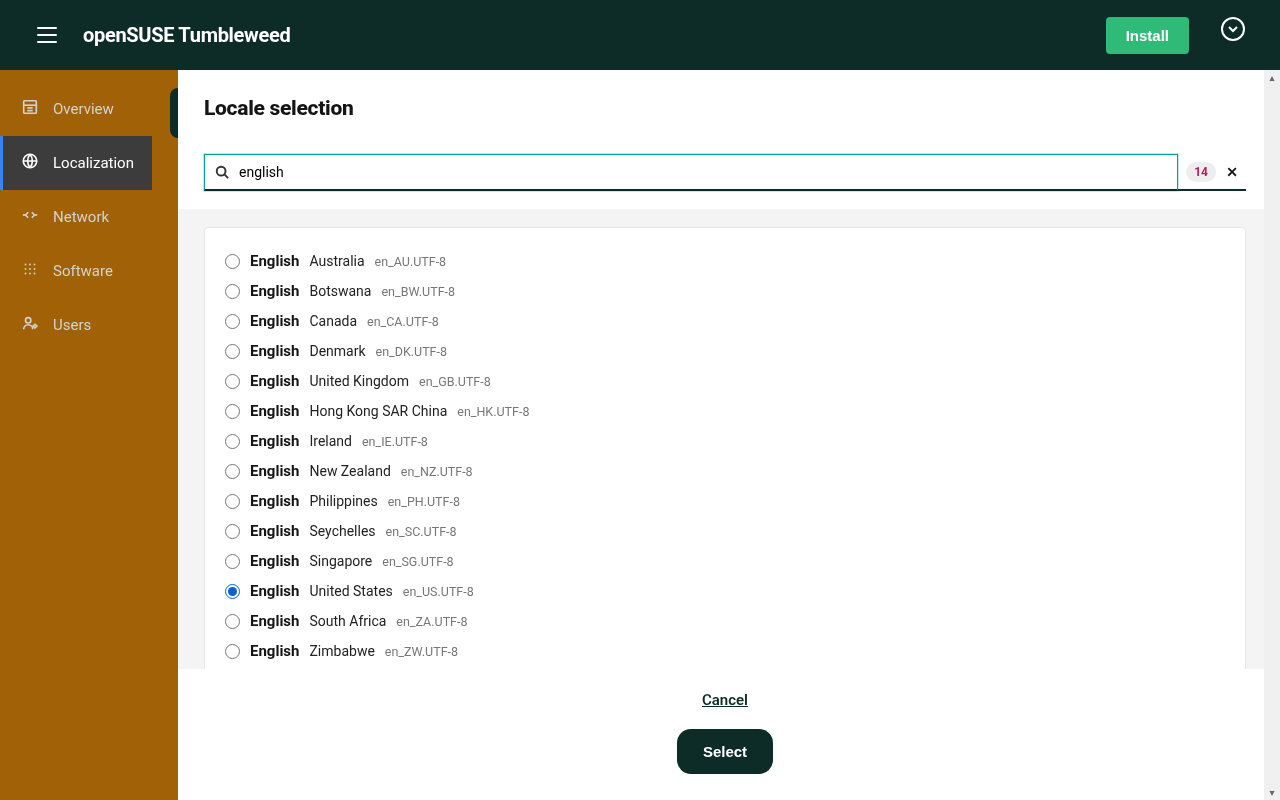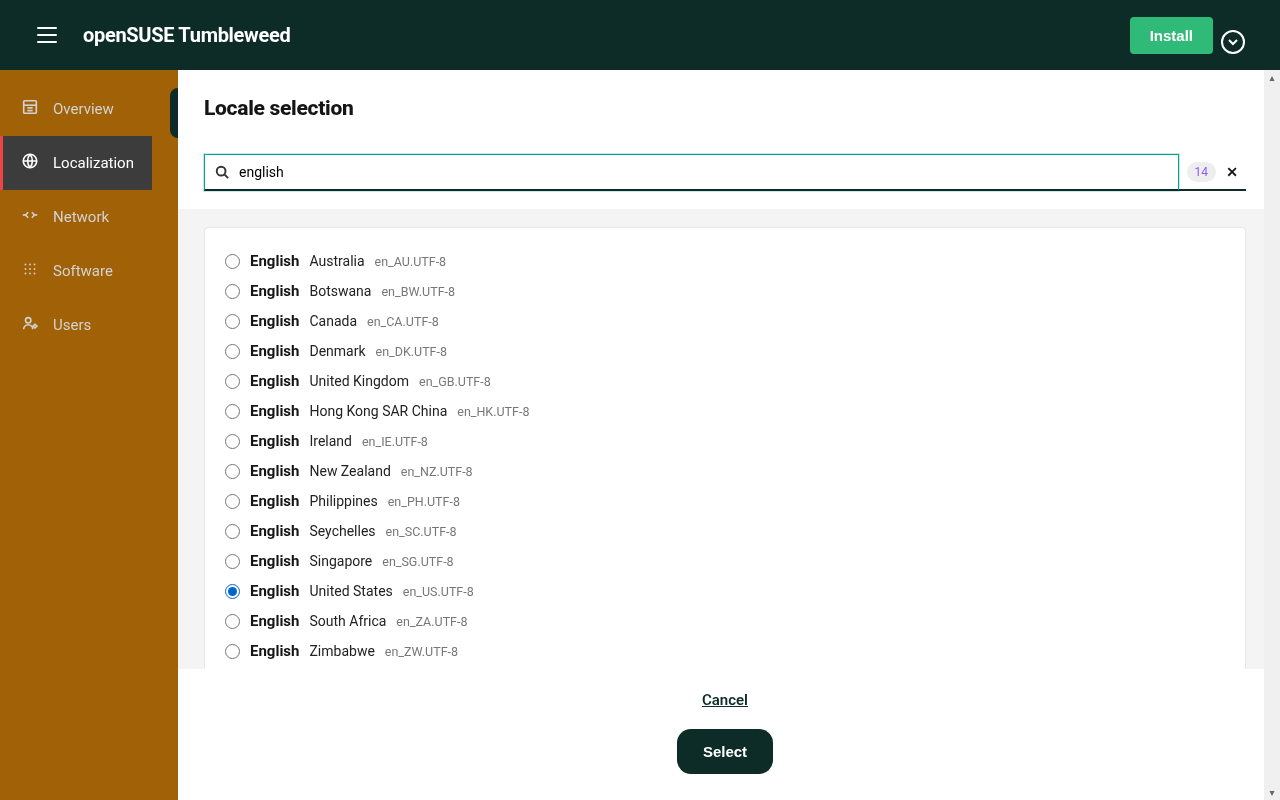--- a/index.html
+++ b/index.html
@@ -20,21 +20,21 @@
   }
   .hamburger {
     width: 24px; height: 24px;
     display: flex; flex-direction: column; justify-content: space-between;
     padding: 4px 2px;
     cursor: pointer;
     margin-right: 24px;
   }
   .hamburger span { height: 2px; background: #fff; border-radius: 1px; }
   .title { font-size: 20px; font-weight: 700; letter-spacing: -0.3px; }
-  .header-right { margin-left: auto; display: flex; align-items: flex-end; gap: 8px; }
+  .header-right { margin-left: auto; display: flex; align-items: flex-start; gap: 32px; }
   .install-btn {
     background: #30ba78;
     color: #fff;
     border: none;
     padding: 10px 20px;
     font-size: 15px;
     font-weight: 600;
     border-radius: 4px;
     cursor: pointer;
   }
@@ -62,21 +62,21 @@
     display: flex; align-items: center; gap: 14px;
     padding: 16px 18px;
     cursor: pointer;
     font-size: 15px;
     color: #d2d2d2;
     border-left: 3px solid transparent;
     position: relative;
   }
   .nav-item.active {
     background: #3c3c3c;
-    border-left: 3px solid #ef4444;
+    border-left: 3px solid #3b82f6;
     color: #fff;
   }
   .nav-item svg { width: 18px; height: 18px; flex-shrink: 0; stroke: currentColor; fill: none; stroke-width: 1.8; }
   .nav-item.active svg { stroke: #fff; }
   .sidebar-footer { padding: 18px; }
   .change-product {
     background: #0d2c27;
     color: #fff;
     border: none;
     padding: 10px 14px;
@@ -117,23 +117,23 @@
   .search-meta {
     display: flex; align-items: center;
     border-bottom: 2px solid #0d2c27;
     padding: 0 6px 0 8px;
     gap: 8px;
   }
   .count-badge {
     background: #eee;
     border-radius: 10px;
     font-size: 12px;
-    font-weight: 400;
+    font-weight: 700;
     padding: 3px 8px;
-    color: #8b5cf6;
+    color: #be185d;
   }
   .clear-x {
     font-size: 14px; font-weight: 900; cursor: pointer;
     width: 16px; text-align: center;
   }
 
   .results-wrap {
     flex: 1;
     overflow: auto;
     background: #f4f4f4;

